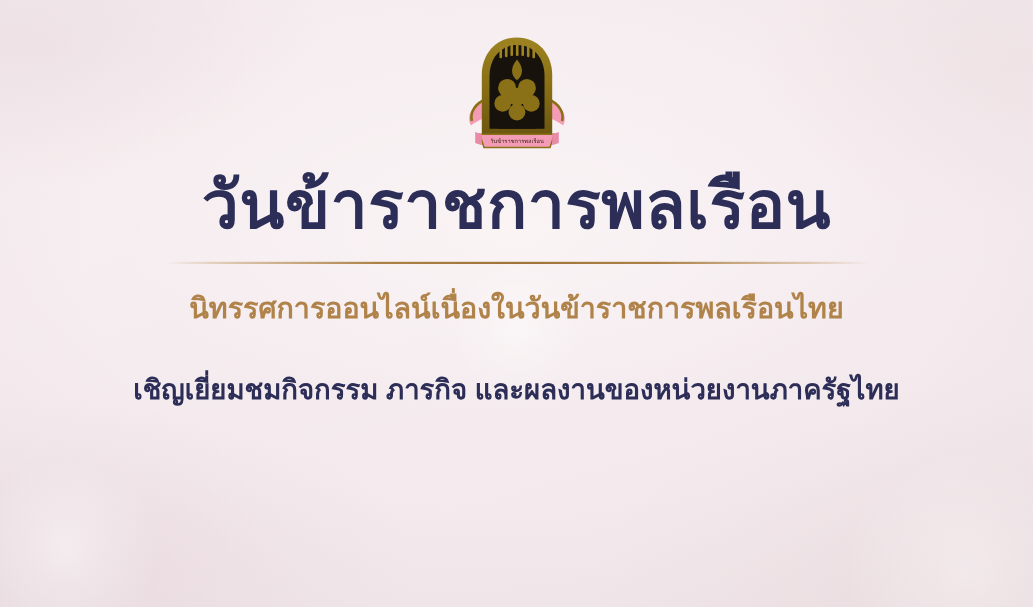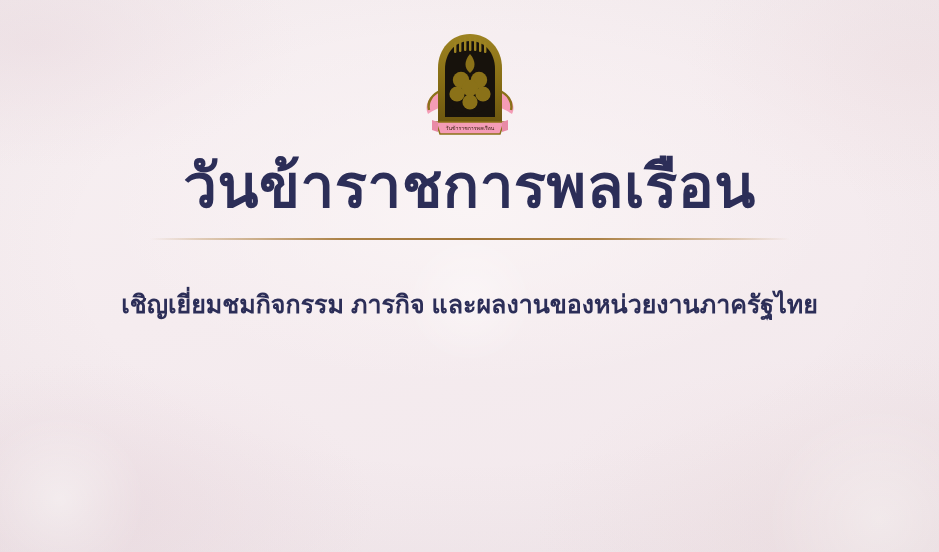--- a/index.html
+++ b/index.html
@@ -87,21 +87,21 @@
     margin-top: 19px;
     font-size: 26px;
     font-weight: 700;
     color: #b0834a;
     text-align:center;
     white-space: nowrap;
   }
 
   
   .tagline {
-    margin-top: 44px;
+    margin-top: 34px;
     font-size: 25px;
     font-weight: 700;
     color: #2c2e58;
     text-align:left;
     white-space: nowrap;
   }
 
   
   .cta {
     margin-top: 43px;
@@ -174,17 +174,18 @@
       <path d="M10 90 L16 92 L16 102 L10 100 Z" fill="#e98aa6"></path>
       <path d="M86 90 L80 92 L80 102 L86 100 Z" fill="#e98aa6"></path>
       <text x="48" y="100" text-anchor="middle" font-size="5.2" fill="#3a1f12" font-family="'DejaVu Sans', sans-serif">วันข้าราชการพลเรือน</text>
     </svg>
   </div>
 
   <h1 class="headline">วันข้าราชการพลเรือน</h1>
 
   <div class="divider"></div>
 
+  <div class="subtitle">นิทรรศการออนไลน์เนื่องในวันข้าราชการพลเรือนไทย</div>
 
   <div class="tagline">เชิญเยี่ยมชมกิจกรรม ภารกิจ และผลงานของหน่วยงานภาครัฐไทย</div>
 
 
 </div>
 
 </body></html>

